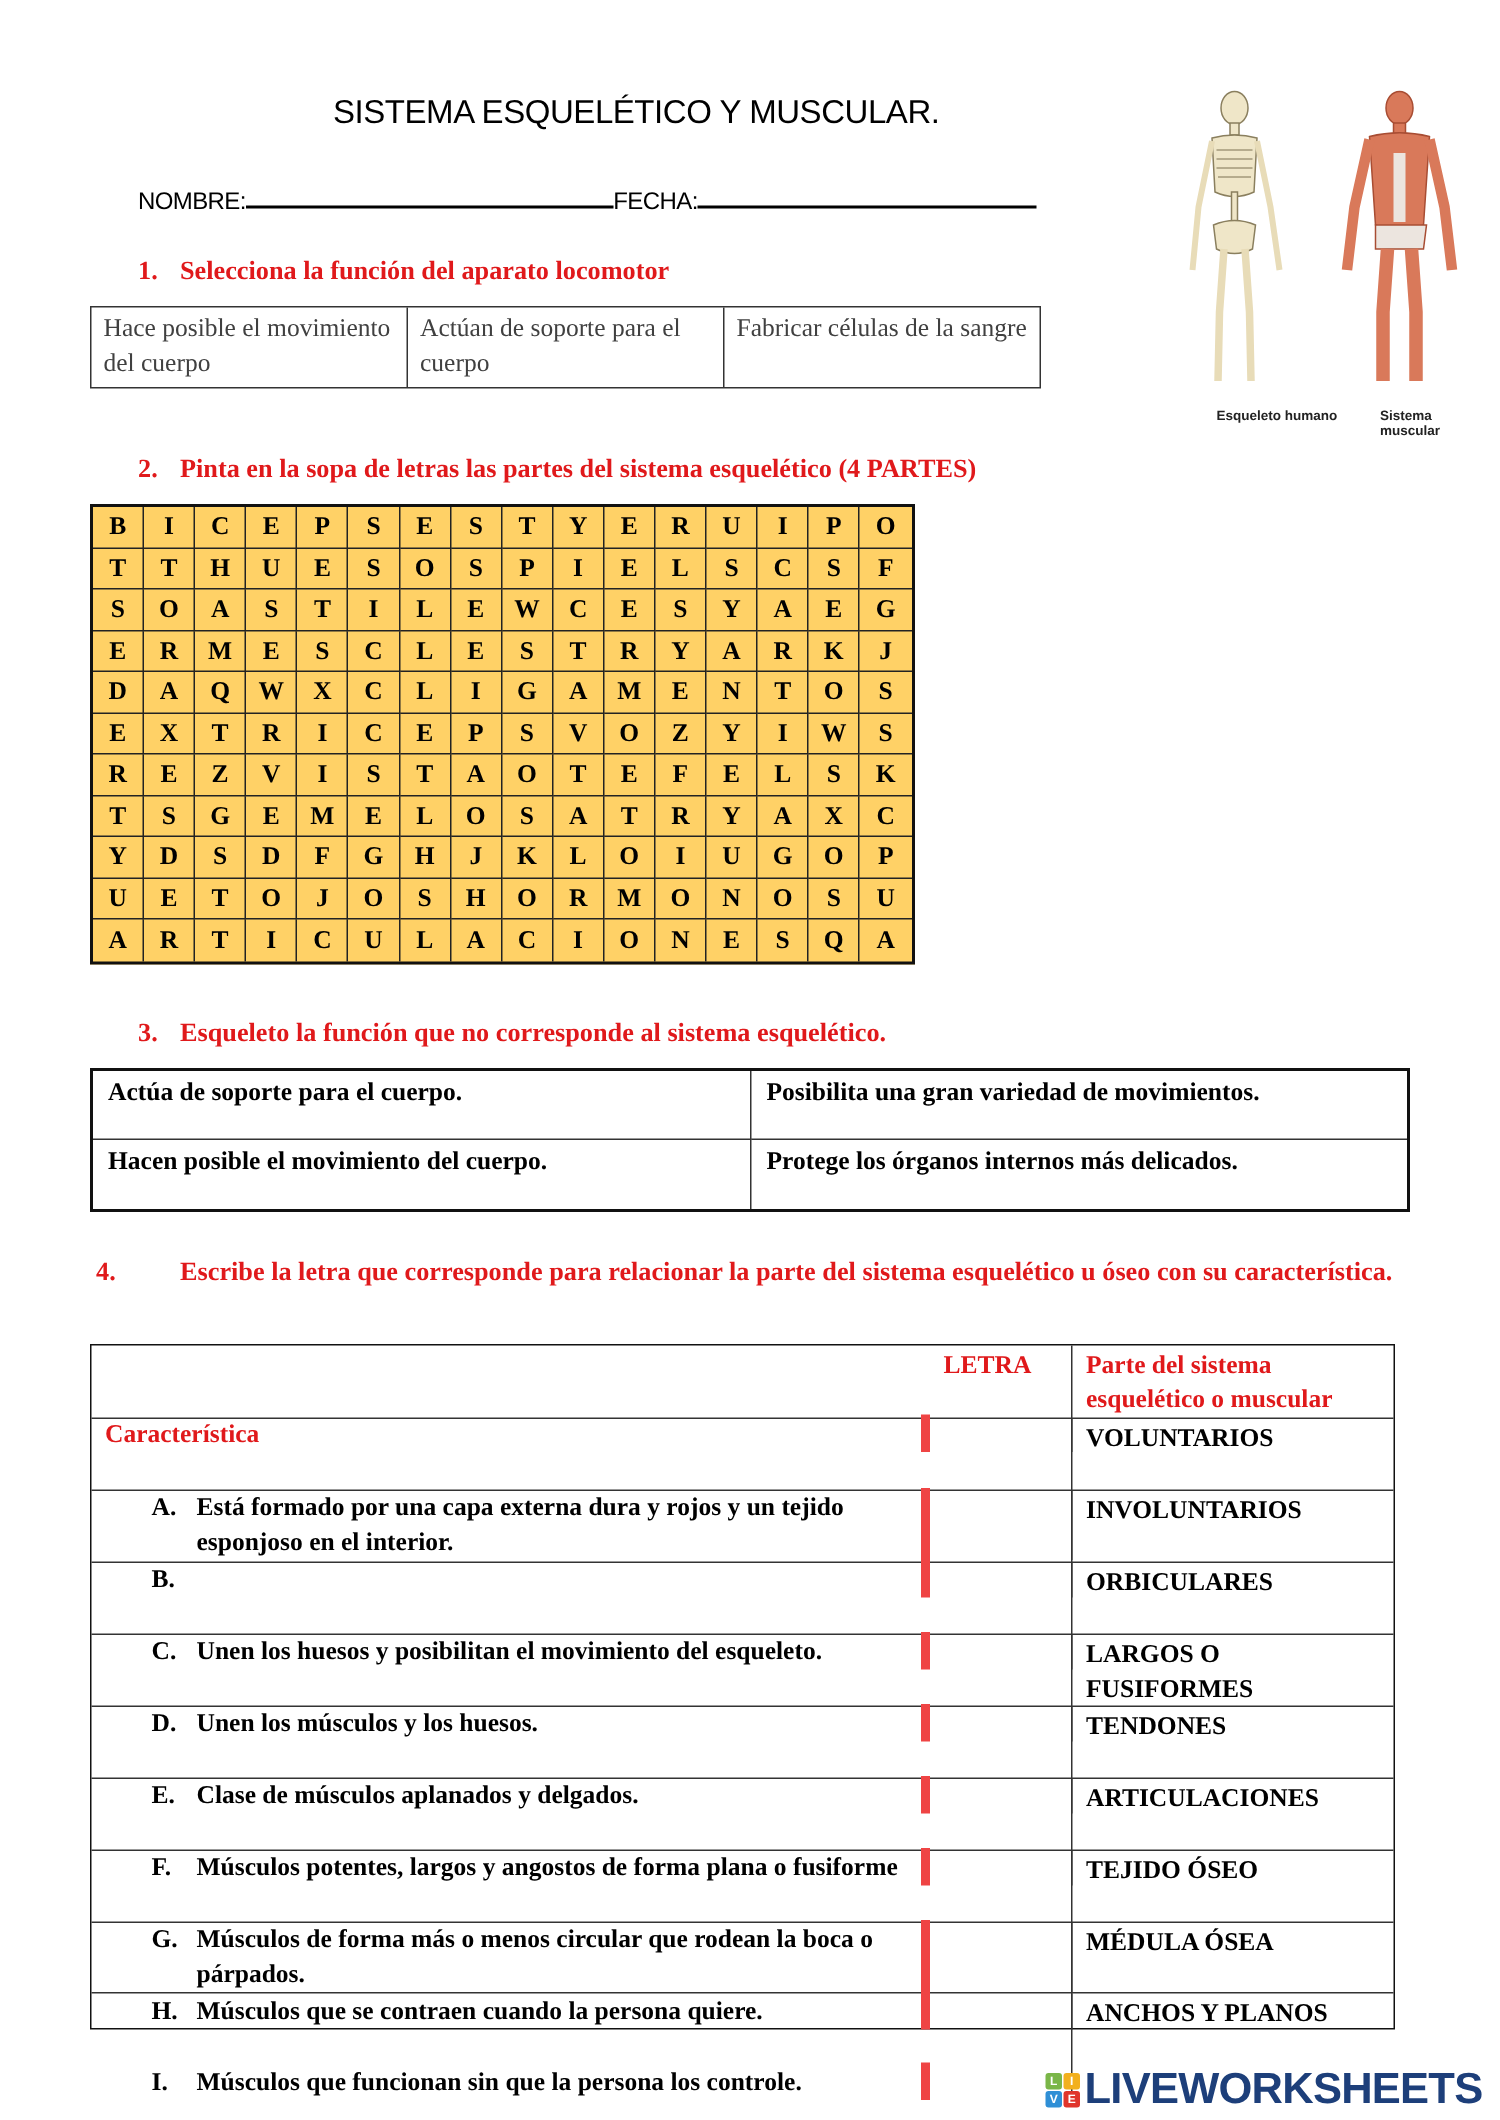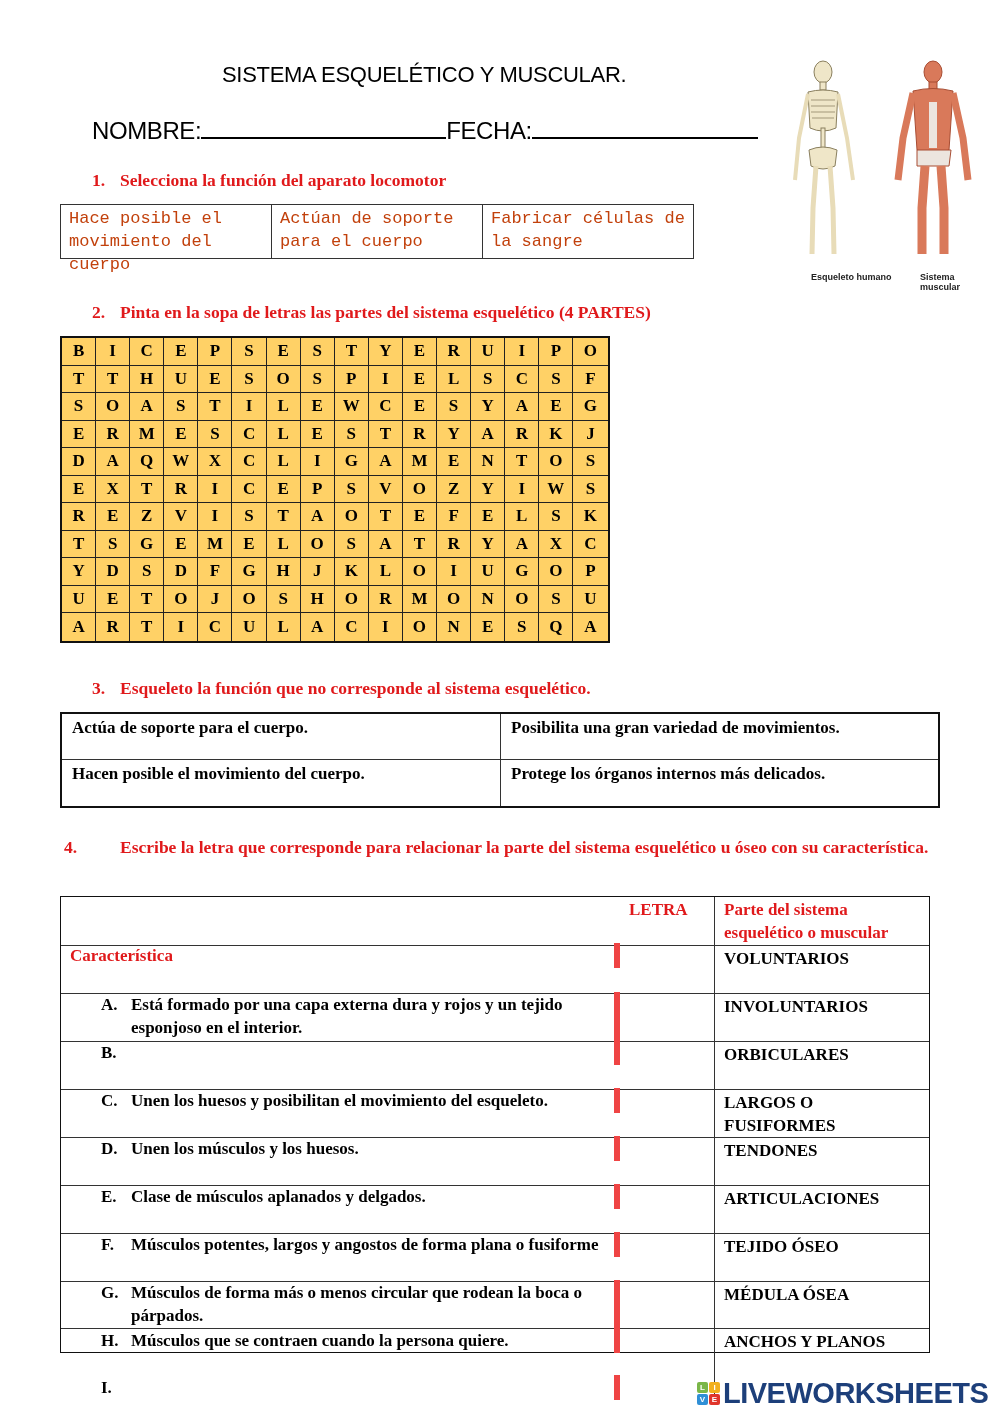--- a/index.html
+++ b/index.html
@@ -1,26 +1,26 @@
 <!DOCTYPE html>
 <html><head>
 <meta charset="utf-8">
 <style>
   html, body { margin: 0; padding: 0; background: #ffffff; }
   body { width: 1000px; height: 1413px; position: relative; overflow: hidden; font-family: "Liberation Serif", serif; color: #000; }
   .title { position: absolute; left: 222px; top: 62px; font-family: "Liberation Sans", sans-serif; font-size: 22px; letter-spacing: -0.3px; }
-  .name-line { position: absolute; left: 92px; top: 115px; font-family: "Liberation Sans", sans-serif; font-size: 24px; letter-spacing: -0.4px; white-space: nowrap; }
+  .name-line { position: absolute; left: 92px; top: 115px; font-family: "Liberation Sans", sans-serif; font-size: 16px; letter-spacing: -0.4px; white-space: nowrap; }
   .blank { display: inline-block; border-bottom: 2px solid #000; height: 22px; vertical-align: baseline; }
   .heading { position: absolute; font-weight: bold; color: #e0191b; font-size: 17.5px; line-height: 24px; }
   .heading .num { display: inline-block; width: 28px; }
   .heading.wrap { padding-left: 28px; text-indent: -28px; }
 
   
   .t1 { position: absolute; left: 60px; top: 204px; width: 634px; height: 55px; border: 1.5px solid #333; display: flex; box-sizing: border-box; }
-  .t1 .cell { flex: 1; border-right: 1px solid #333; padding: 2px 8px; font-size: 17px; line-height: 23px; color: #c2410c; font-family: Liberation Mono, monospace; }
+  .t1 .cell { flex: 1; border-right: 1px solid #333; padding: 2px 8px; font-size: 17px; line-height: 23px; color: #404040; }
   .t1 .cell:last-child { border-right: none; }
 
   
   .figure { position: absolute; left: 775px; top: 58px; width: 215px; height: 232px; }
   .fig-caption { position: absolute; top: 214px; font-family: "Liberation Sans", sans-serif; font-weight: bold; font-size: 9px; color: #222; padding-left: 32px; }
 
   
   .ws { position: absolute; left: 60px; top: 336px; border: 2px solid #111; background: #ffd166; display: grid; grid-template-columns: repeat(16, 34.1px); }
   .ws .c { height: 27.5px; border-right: 1.5px solid #222; border-bottom: 1.5px solid #222; display: flex; align-items: center; justify-content: center; font-weight: bold; font-size: 17px; box-sizing: border-box; }
   .ws .c.lastcol { border-right: none; }
@@ -364,20 +364,21 @@
       <div class="cell c1 char">
         <span class="letter">H.</span>
         <span>Músculos que se contraen cuando la persona quiere.</span>
       </div>
       <div class="cell c2"></div>
       <div class="cell">MÉDULA ÓSEA</div>
     </div>
     <div class="row" style="height: 23px;">
       <div class="cell c1 char">
         <span class="letter">I.</span>
+        <span>Músculos que funcionan sin que la persona los controle.</span>
       </div>
       <div class="cell c2"></div>
       <div class="cell">ANCHOS Y PLANOS</div>
     </div>
   </div>
 
 <div class="logo">
   <div class="logo-blocks">
     <span style="background:#7ab648">L</span>
     <span style="background:#f2b01e">I</span>

